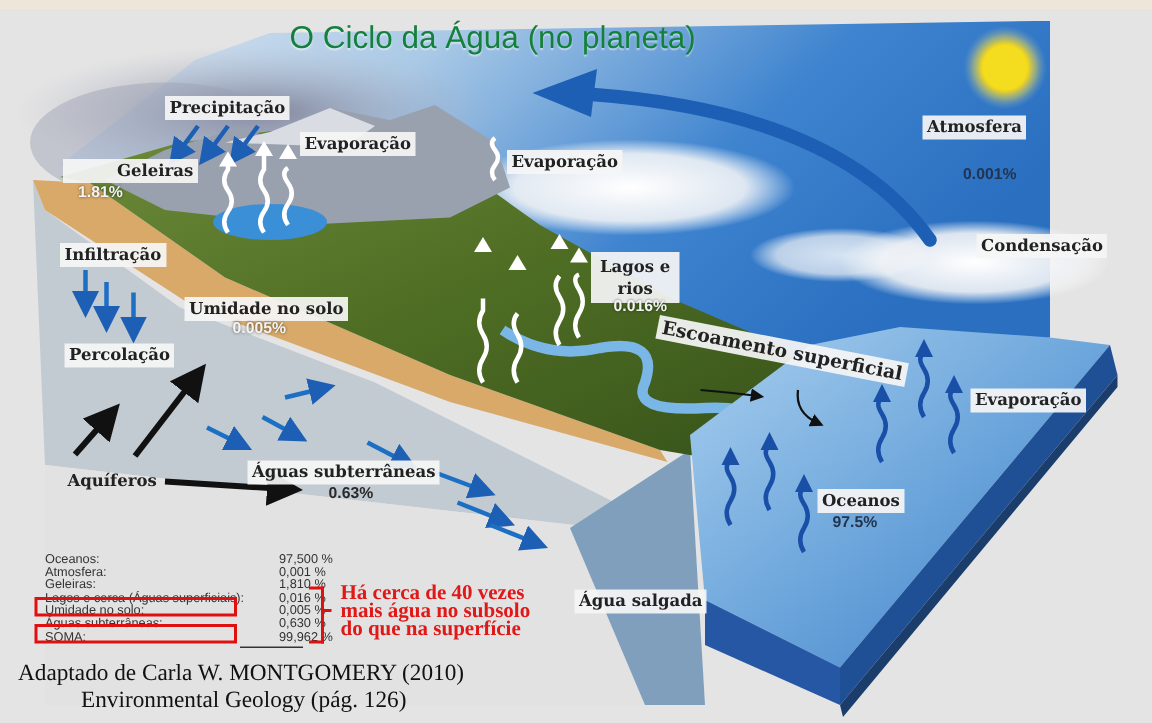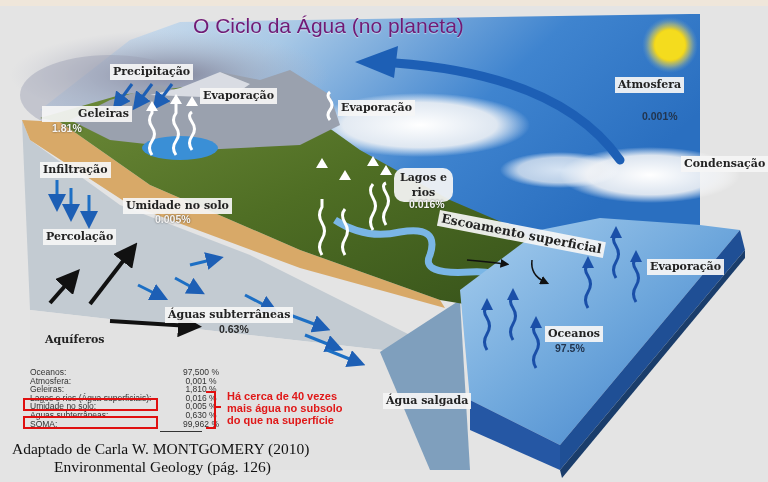--- a/index.html
+++ b/index.html
@@ -1,35 +1,35 @@
 <!DOCTYPE html>
 <html><head>
 <meta charset="utf-8">
 <style>
   html, body { margin:0; padding:0; }
   body { width:768px; height:482px; overflow:hidden; background:#e4e4e4; position:relative; font-family:"DejaVu Serif", serif; }
   .stage { position:absolute; left:0; top:0; width:768px; height:482px; }
   .topstrip { position:absolute; left:0; top:0; width:768px; height:6px; background:#efe6da; }
   svg.scene { position:absolute; left:0; top:0; }
-  .title { position:absolute; left:193px; top:14px; font-family:"Liberation Sans", sans-serif; font-size:21px; color:#701a75; text-shadow:0 1px 1px rgba(255,255,255,0.5); white-space:nowrap; }
+  .title { position:absolute; left:193px; top:14px; font-family:"Liberation Sans", sans-serif; font-size:21px; color:#15803d; text-shadow:0 1px 1px rgba(255,255,255,0.5); white-space:nowrap; }
   .lbl { position:absolute; background:rgba(245,245,245,0.93); color:#222; font-family:"DejaVu Serif", serif; font-size:11px; font-weight:bold; padding:1px 3px; white-space:nowrap; line-height:14px; }
   .pct { position:absolute; font-family:"Liberation Sans", sans-serif; font-size:10.5px; font-weight:bold; white-space:nowrap; }
   .pct.light { color:#f4f4f4; text-shadow:0 0 2px rgba(0,0,0,0.6); }
   .pct.dark { color:#22354f; }
-  .lagos { text-align:center; line-height:15px; padding:2px 6px;border-radius:10px; }
+  .lagos { text-align:center; line-height:15px; padding:2px 6px; }
   .esco { transform:rotate(11deg); transform-origin:left top; font-size:12.5px; }
   .table { position:absolute; left:30px; top:368px; font-family:"Liberation Sans", sans-serif; font-size:8.5px; color:#333; }
   .trow { position:relative; height:8.6px; line-height:8.6px; }
   .tname { position:absolute; left:0; white-space:nowrap; }
-  .tval { position:absolute; left:140px; width:62px; text-align:center; white-space:nowrap; }
+  .tval { position:absolute; left:156px; width:62px; text-align:left; white-space:nowrap; }
   .redbox { position:absolute; border:2px solid #e01010; }
   .sumline { position:absolute; left:160px; width:42px; top:431px; border-top:1px solid #333; }
   .bracket { position:absolute; left:206px; top:391px; width:8px; height:34px; border:2.5px solid #e01010; border-left:none; }
   .bracket-tip { position:absolute; left:214px; top:406px; width:7px; border-top:2.5px solid #e01010; }
-  .note { position:absolute; left:227px; top:390px; font-family:Liberation Sans, sans-serif; font-size:11px; font-weight:bold; color:#e01818; line-height:12px; }
+  .note { position:absolute; left:227px; top:390px; font-family:Liberation Serif, serif; font-size:14px; font-weight:bold; color:#e01818; line-height:12px; }
   .cite { position:absolute; font-family:"Liberation Serif", serif; color:#111; font-size:15.5px; white-space:nowrap; }
 </style>
 </head>
 <body>
 
 <div class="stage">
   <div class="topstrip"></div>
 
   <svg class="scene" width="768" height="482" viewBox="0 0 768 482">
     <defs>
@@ -184,37 +184,37 @@
   <div class="title">O Ciclo da Água (no planeta)</div>
 
   <div class="lbl" style="left:110px;top:64px;">Precipitação</div>
   <div class="lbl" style="left:200px;top:88px;">Evaporação</div>
   <div class="lbl" style="left:338px;top:100px;">Evaporação</div>
   <div class="lbl" style="left:42px;top:106px;padding-left:36px;">Geleiras</div>
   <div class="pct light" style="left:52px;top:122px;">1.81%</div>
 
   <div class="lbl" style="left:615px;top:77px;">Atmosfera</div>
   <div class="pct dark" style="left:642px;top:94px;margin-top:16px;">0.001%</div>
-  <div class="lbl" style="left:651px;top:156px;margin-left:30px;">Condensação</div>
+  <div class="lbl" style="left:651px;top:156px;">Condensação</div>
 
   <div class="lbl" style="left:40px;top:162px;">Infiltração</div>
   <div class="lbl" style="left:123px;top:198px;text-align:center;">Umidade no solo</div>
   <div class="pct light" style="left:155px;top:213px;">0.005%</div>
   <div class="lbl" style="left:43px;top:229px;">Percolação</div>
 
   <div class="lbl lagos" style="left:394px;top:168px;">
     <div>Lagos e</div>
     <div>rios</div>
   </div>
   <div class="pct light" style="left:409px;top:198px;">0.016%</div>
 
   <div class="lbl esco" style="left:440px;top:210px;">Escoamento superficial</div>
   <div class="lbl" style="left:647px;top:259px;">Evaporação</div>
 
-  <div class="lbl" style="left:42px;top:332px;background:transparent;">Aquíferos</div>
+  <div class="lbl" style="left:42px;top:313px;background:transparent;">Aquíferos</div>
   <div class="lbl" style="left:165px;top:307px;text-align:center;">Águas subterrâneas</div>
   <div class="pct dark" style="left:219px;top:323px;color:#2a2a2a;">0.63%</div>
 
   <div class="lbl" style="left:545px;top:326px;">Oceanos</div>
   <div class="pct dark" style="left:555px;top:342px;">97.5%</div>
   <div class="lbl" style="left:383px;top:393px;">Água salgada</div>
 
   <div class="table">
     <div class="trow">
         <span class="tname">Oceanos:</span>
@@ -222,21 +222,21 @@
       </div>
     <div class="trow">
         <span class="tname">Atmosfera:</span>
         <span class="tval">0,001 %</span>
       </div>
     <div class="trow">
         <span class="tname">Geleiras:</span>
         <span class="tval">1,810 %</span>
       </div>
     <div class="trow">
-        <span class="tname">Lagos e rios (Água superficiais):</span>
+        <span class="tname">Lagos e cerca (Águas superficiais):</span>
         <span class="tval">0,016 %</span>
       </div>
     <div class="trow">
         <span class="tname">Umidade no solo:</span>
         <span class="tval">0,005 %</span>
       </div>
     <div class="trow">
         <span class="tname">Águas subterrâneas:</span>
         <span class="tval">0,630 %</span>
       </div>

